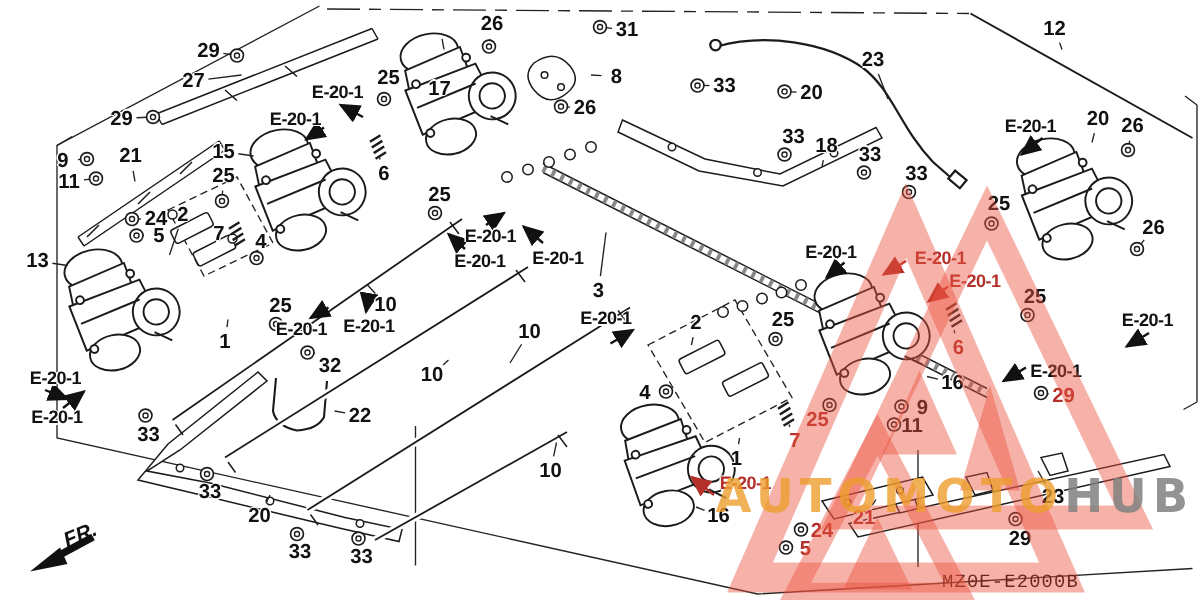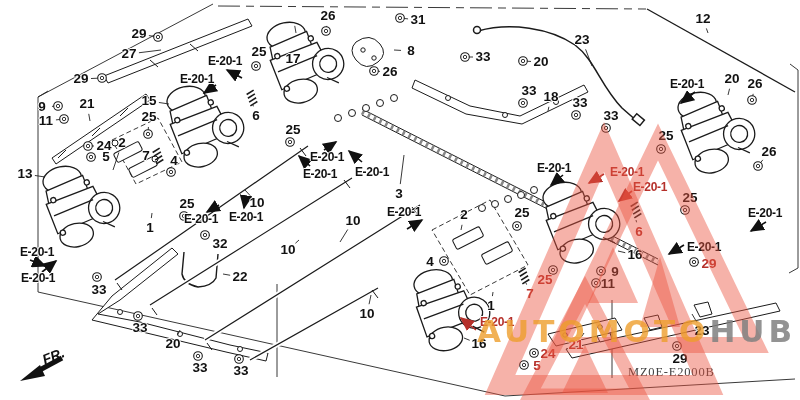--- a/index.html
+++ b/index.html
@@ -9,22 +9,22 @@
   #labels{position:absolute;left:0;top:0;width:800px;height:400px;}
   #wm{pointer-events:none;}
   .plabel{position:absolute;transform:translate(-50%,-50%);font-weight:bold;font-size:13.5px;
           color:#111;white-space:nowrap;line-height:1;
           text-shadow:-1px 0 0 #fff,1px 0 0 #fff,0 -1px 0 #fff,0 1px 0 #fff;}
   .plabel.red{color:#b5302a;}
   .ref{position:absolute;transform:translate(-50%,-50%);font-weight:bold;font-size:12px;
        letter-spacing:-0.3px;color:#111;white-space:nowrap;line-height:1;
        text-shadow:-1px 0 0 #fff,1px 0 0 #fff,0 -1px 0 #fff,0 1px 0 #fff;}
   .ref.red{color:#b5302a;}
-  .code{position:absolute;left:628px;top:365px;font-family:Liberation Serif, serif;
-        font-size:12.5px;letter-spacing:0.8px;color:#404040;}
+  .code{position:absolute;left:628px;top:381px;font-family:Liberation Mono, monospace;
+        font-size:12.5px;letter-spacing:0.8px;color:#000000;}
   .fr{position:absolute;left:42px;top:348px;font-weight:bold;font-style:italic;font-size:14px;
       color:#111;transform:rotate(-22deg);}
   .brand{position:absolute;top:316px;left:477px;font-family:"DejaVu Sans",sans-serif;
          font-weight:bold;font-size:31px;letter-spacing:4px;line-height:1;white-space:nowrap;}
 </style>
 </head>
 <body>
 
 <div id="stage">
 

